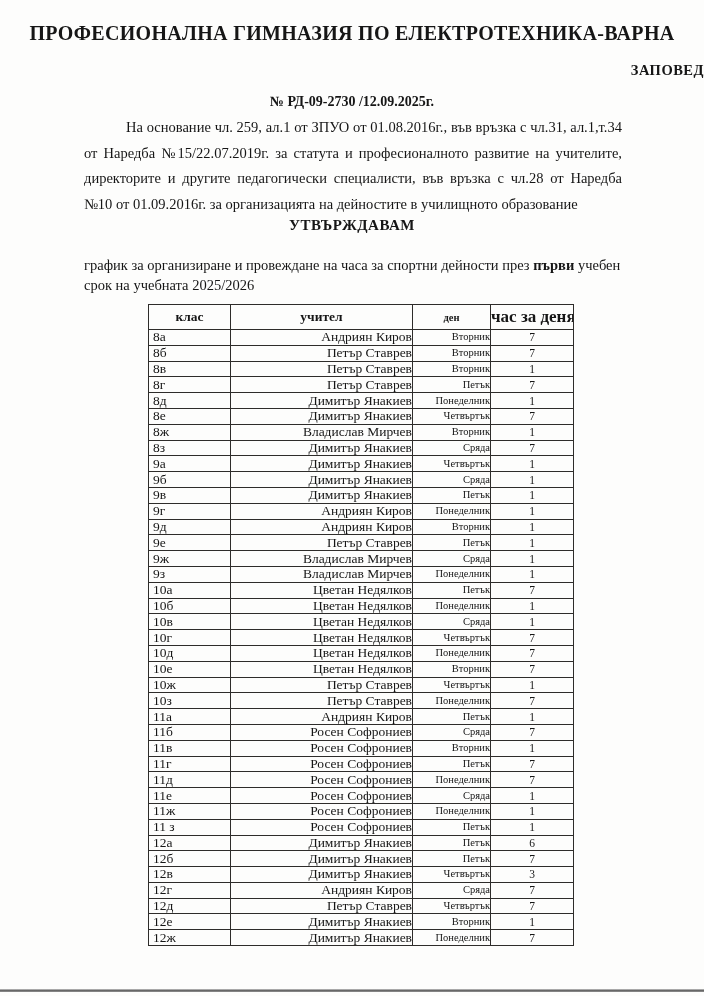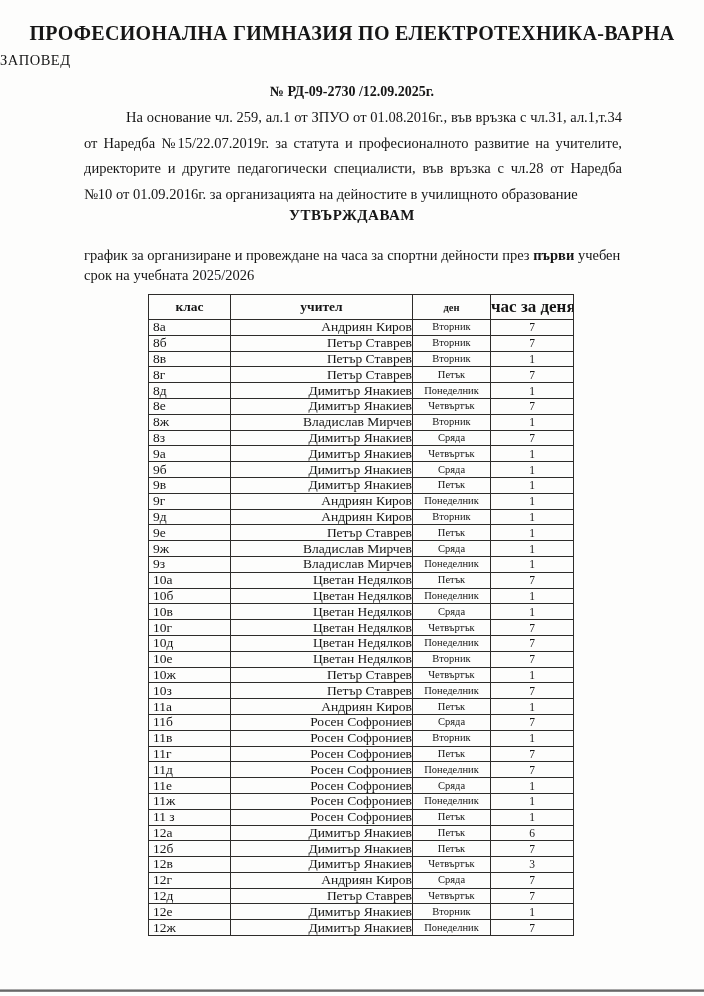--- a/index.html
+++ b/index.html
@@ -14,23 +14,23 @@
   .page { width:704px; height:996px; position:relative; }
 
   .school-name {
     padding-top:22px;
     text-align:center;
     font-weight:bold;
     font-size:20px;
     letter-spacing:0.3px;
   }
   .order-title {
-    margin-top:7px;
-    text-align:left;
-    font-weight:normal;
+    margin-top:17px;
+    text-align:right;
+    font-weight:bold;
     font-size:14.5px;
     letter-spacing:0.5px;
   }
   .order-number {
     margin-top:15px;
     text-align:center;
     font-weight:bold;
     font-size:14px;
   }
   .legal {
@@ -78,21 +78,21 @@
   .schedule th.h0, .schedule th.h1 { font-size:13.5px; }
   .schedule th.h2 { font-size:10.5px; }
   .schedule th.h3 { font-size:17px; }
   .schedule td {
     height:15.8px;
     line-height:14px;
     vertical-align:middle;
   }
   .schedule td.c0 { font-size:13.5px; text-align:left; padding-left:4px; }
   .schedule td.c1 { font-size:13.5px; text-align:right; padding-left:10px; }
-  .schedule td.c2 { font-size:10.5px; text-align:center; }
+  .schedule td.c2 { font-size:10.5px; text-align:right; }
   .schedule td.c3 { font-size:11.5px; text-align:center; }
 
   .scan-edge {
     position:absolute;
     left:0; bottom:4px;
     width:704px; height:3px;
     background:linear-gradient(#c9c9c9,#5e5e5e 55%,#9a9a9a);
   }
 </style>
 </head>

